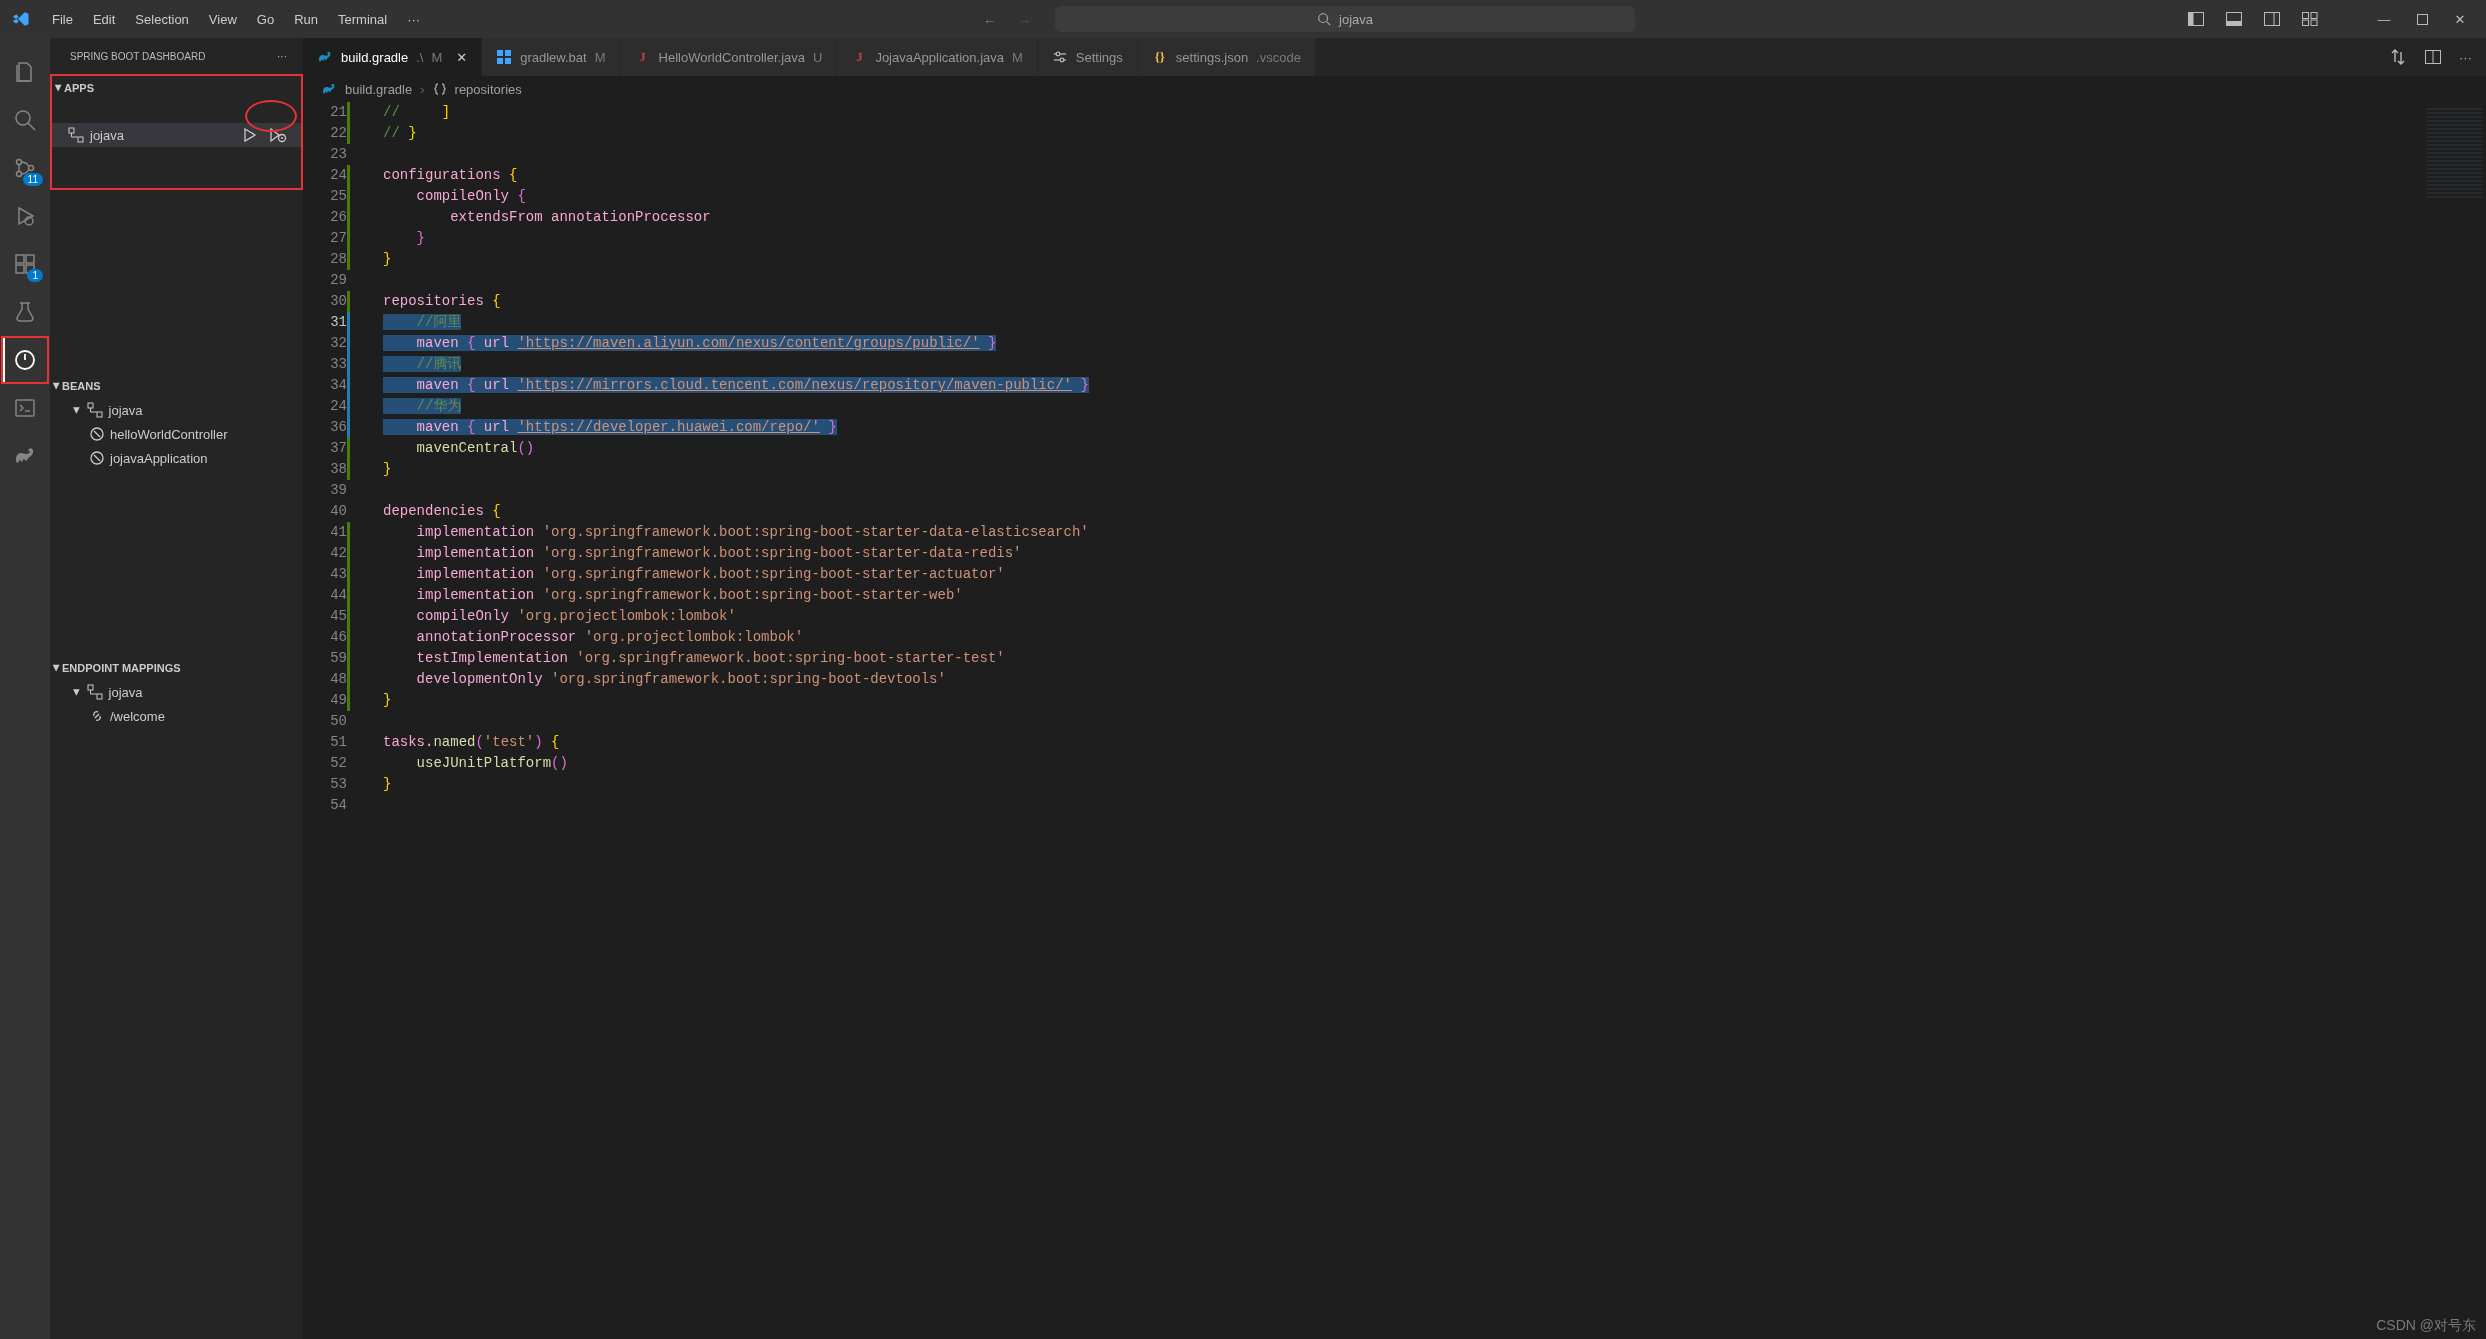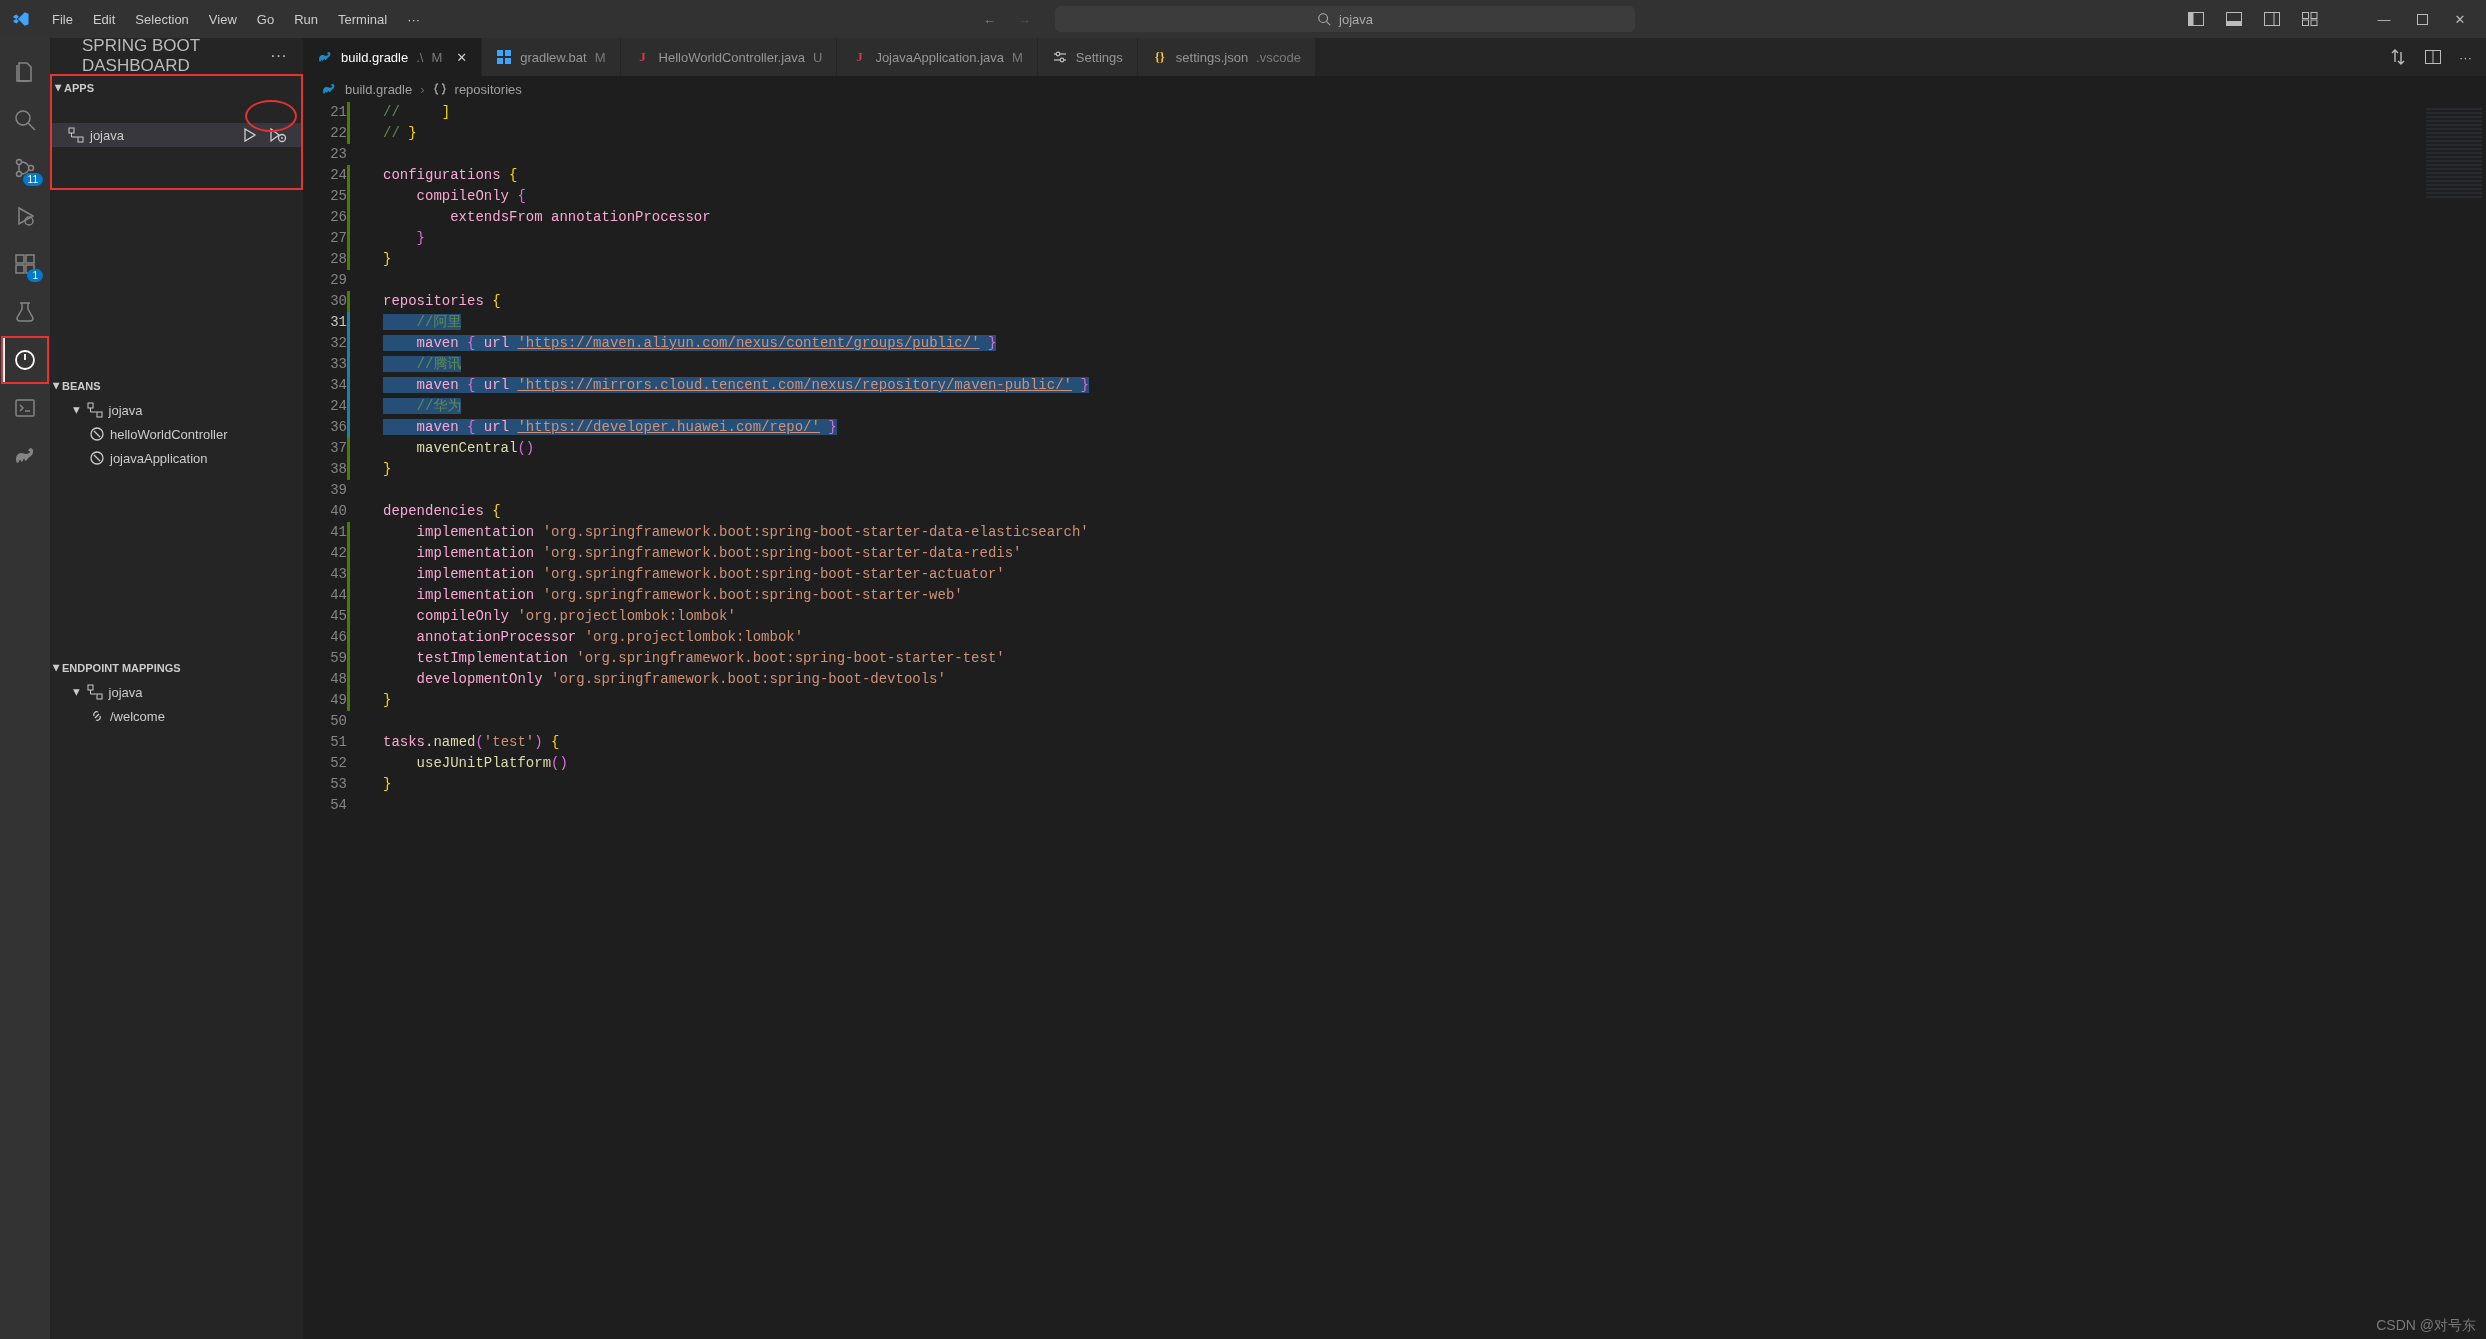--- a/index.html
+++ b/index.html
@@ -69,24 +69,23 @@
 .sidebar {
   width: 253px;
   background: #252526;
   display: flex; flex-direction: column;
   overflow: hidden;
 }
 .sidebar-header {
   height: 36px;
   display: flex; align-items: center; justify-content: space-between;
   padding: 0 16px 0 20px;
-  font-size: 17px;
+  font-size: 10px;
   color: #bbbbbb;
   text-transform: uppercase;
-  margin-left: 12px;
 }
 .section {
   display: flex; flex-direction: column;
 }
 .section-title {
   height: 24px;
   display: flex; align-items: center;
   padding-left: 4px;
   font-weight: 600;
   font-size: 11px;

